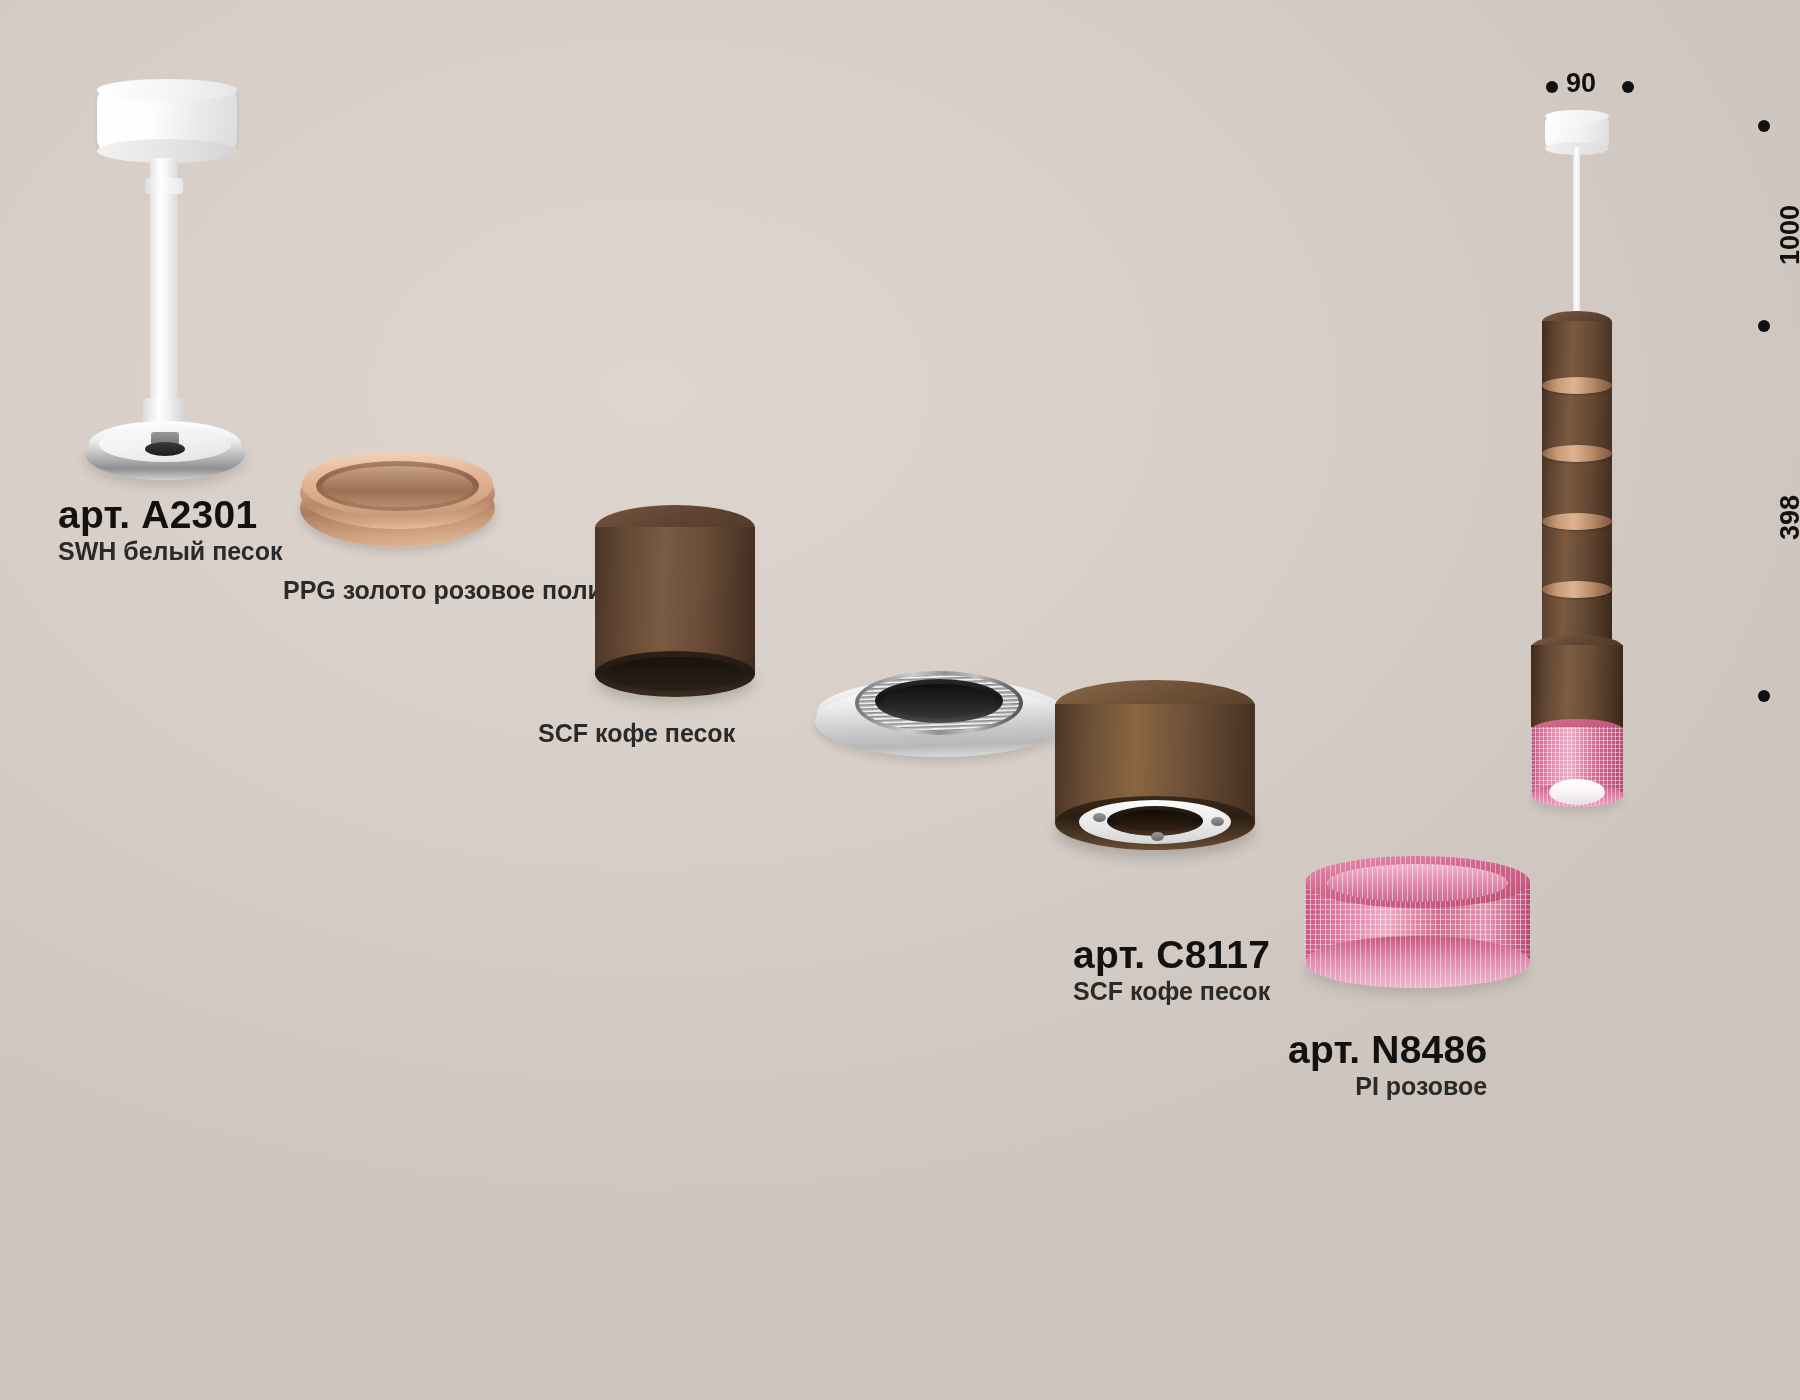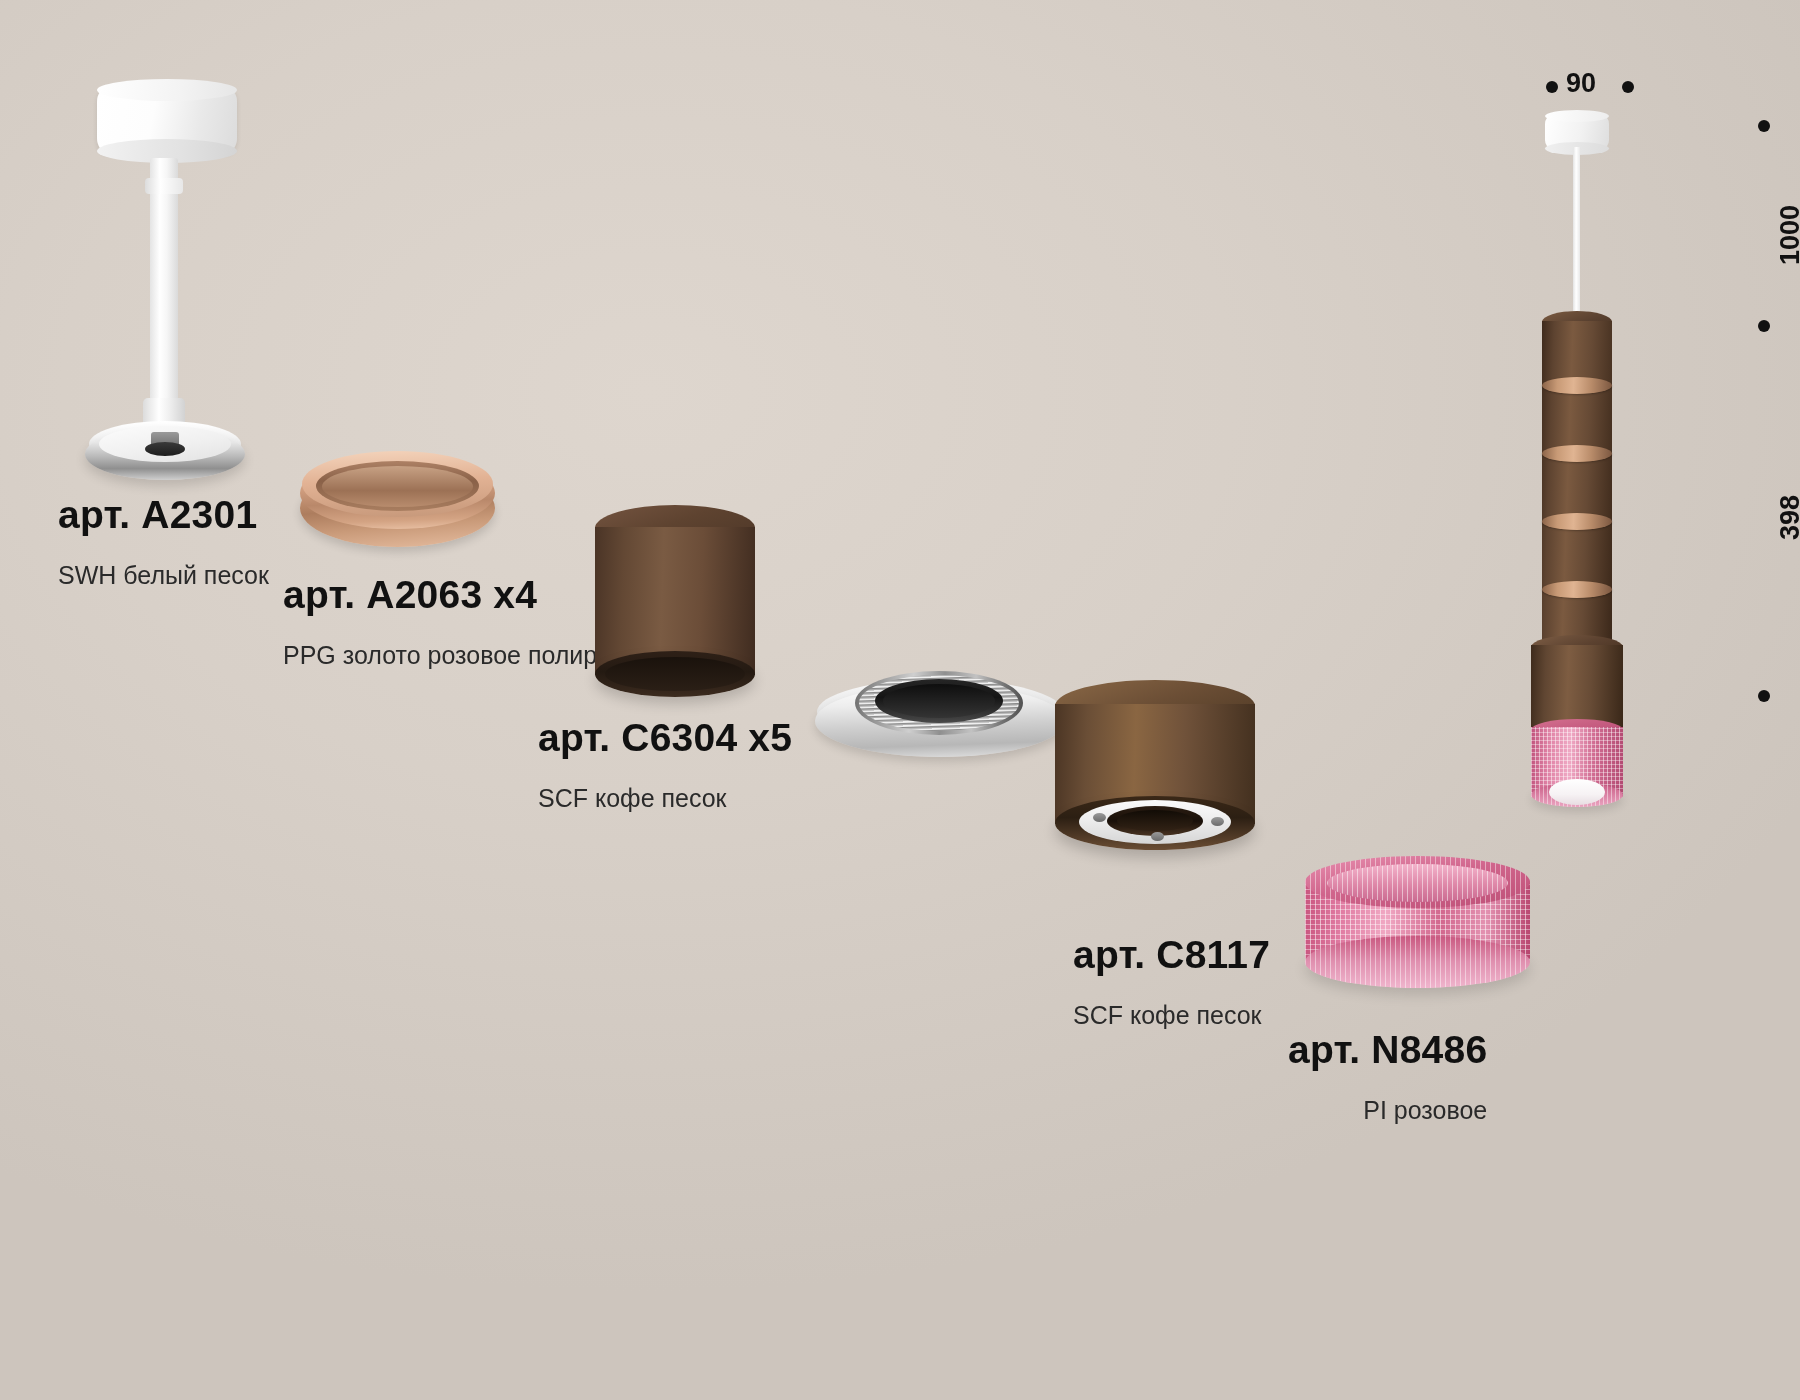--- a/index.html
+++ b/index.html
@@ -10,21 +10,21 @@
     overflow:hidden;
     position:relative;
   }
   .stage{position:absolute;inset:0;
     background:
       radial-gradient(ellipse 1300px 900px at 36% 28%, #ded6ce 0%, #d8d0c8 45%, #d2cac2 75%, #cdc5bd 100%);
   }
   .part{position:absolute;}
   .lbl{position:absolute;color:#111;white-space:nowrap;}
   .lbl .t1{font-size:39px;font-weight:700;letter-spacing:.2px;line-height:1.05;}
-  .lbl .t2{font-size:25px;font-weight:400;color:#2a2a2a;line-height:1.25;margin-top:24px;}
+  .lbl .t2{font-size:25px;font-weight:700;color:#2a2a2a;line-height:1.25;margin-top:0;}
 
   
   #p-a2301{left:75px;top:80px;width:230px;height:420px;}
   .a2301-cap{position:absolute;left:22px;top:8px;width:140px;height:64px;border-radius:10px/14px;
     background:linear-gradient(100deg,#ffffff 0%,#fdfdfd 40%,#e9e9e9 72%,#dcdcdc 100%);
     box-shadow:0 2px 5px rgba(0,0,0,.10);}
   .a2301-cap:after{content:"";position:absolute;left:0;top:-9px;width:140px;height:22px;border-radius:50%;
     background:linear-gradient(95deg,#ffffff,#f3f3f3 60%,#e6e6e6);}
   .a2301-cap:before{content:"";position:absolute;left:0;bottom:-11px;width:140px;height:24px;border-radius:50%;
     background:linear-gradient(95deg,#f2f2f2,#e2e2e2 60%,#d4d4d4);}
@@ -205,32 +205,30 @@
   </div>
 
   <div class="part" id="p-a2063">
     <div class="a2063-outer"></div>
     <div class="a2063-band"></div>
     <div class="a2063-band2"></div>
     <div class="a2063-hole"></div>
     <div class="a2063-hole2"></div>
   </div>
   <div class="lbl" id="l-a2063">
-    <div class="t1">арт. A2063 x4</div>
     <div class="t2">PPG золото розовое полированное</div>
   </div>
 
   <div class="part" id="p-c6304">
     <div class="c6304-top"></div>
     <div class="c6304-body"></div>
     <div class="c6304-bot"></div>
     <div class="c6304-botin"></div>
   </div>
   <div class="lbl" id="l-c6304">
-    <div class="t1">арт. C6304 x5</div>
     <div class="t2">SCF кофе песок</div>
   </div>
 
   <div class="part" id="p-a2101">
     <div class="a2101-flange2"></div>
     <div class="a2101-flange"></div>
     <div class="a2101-collar"></div>
     <div class="a2101-thread"></div>
     <div class="a2101-inner"></div>
     <div class="a2101-inner2"></div>

